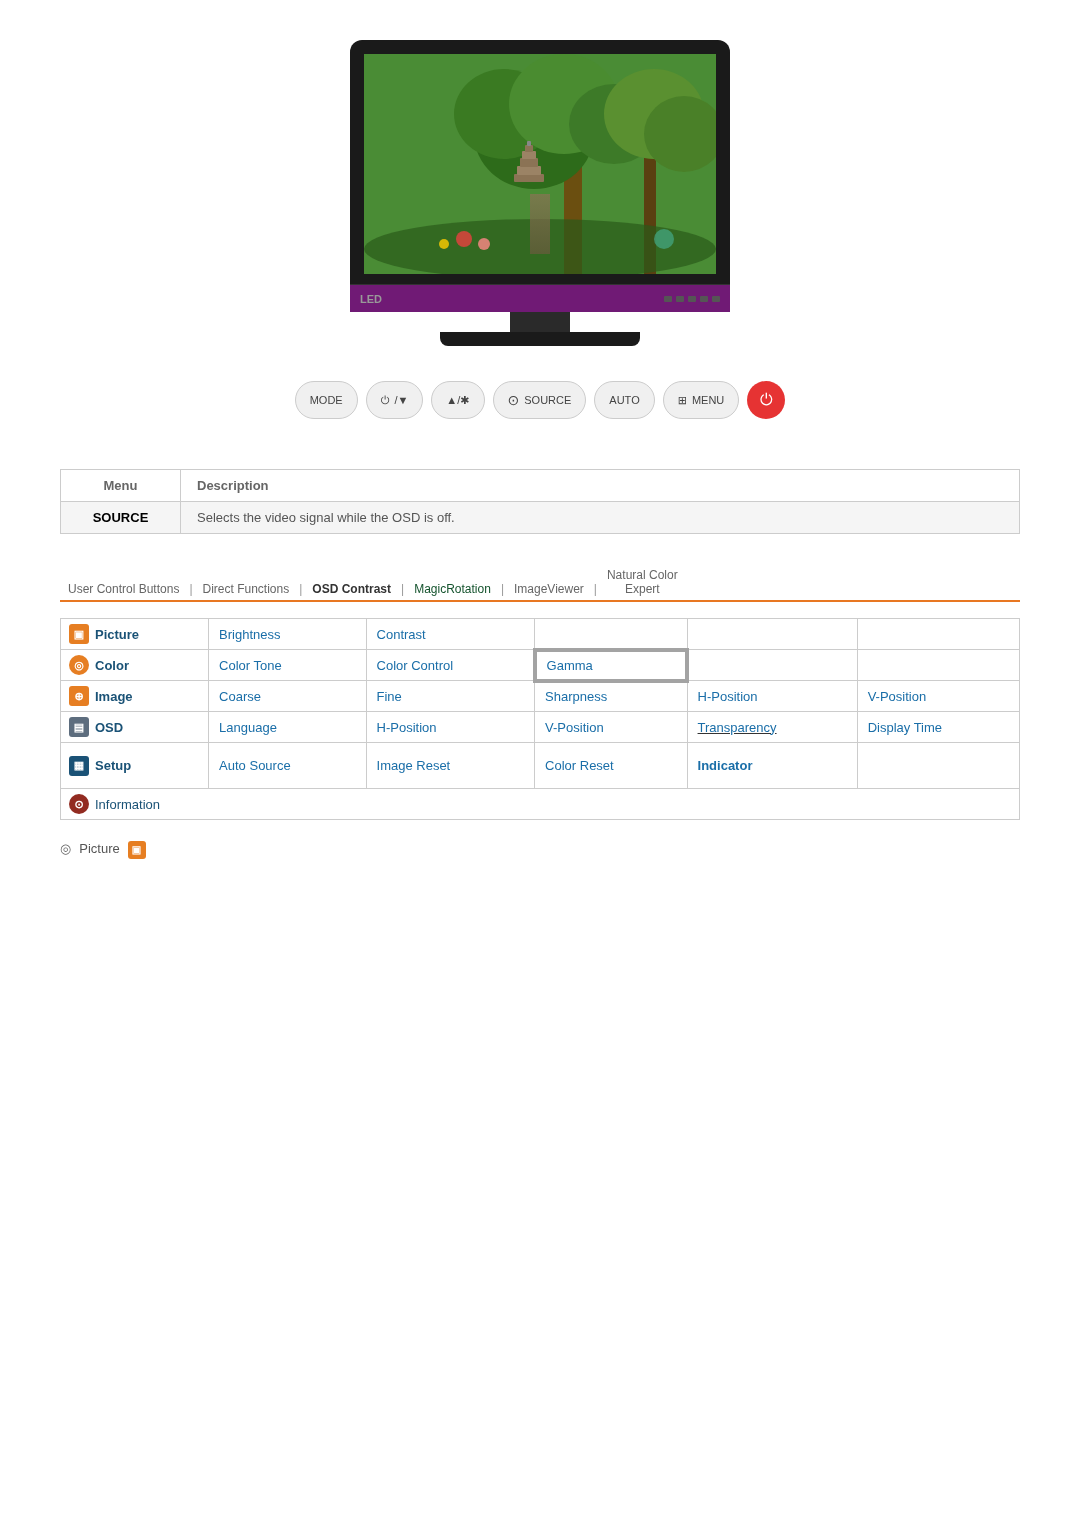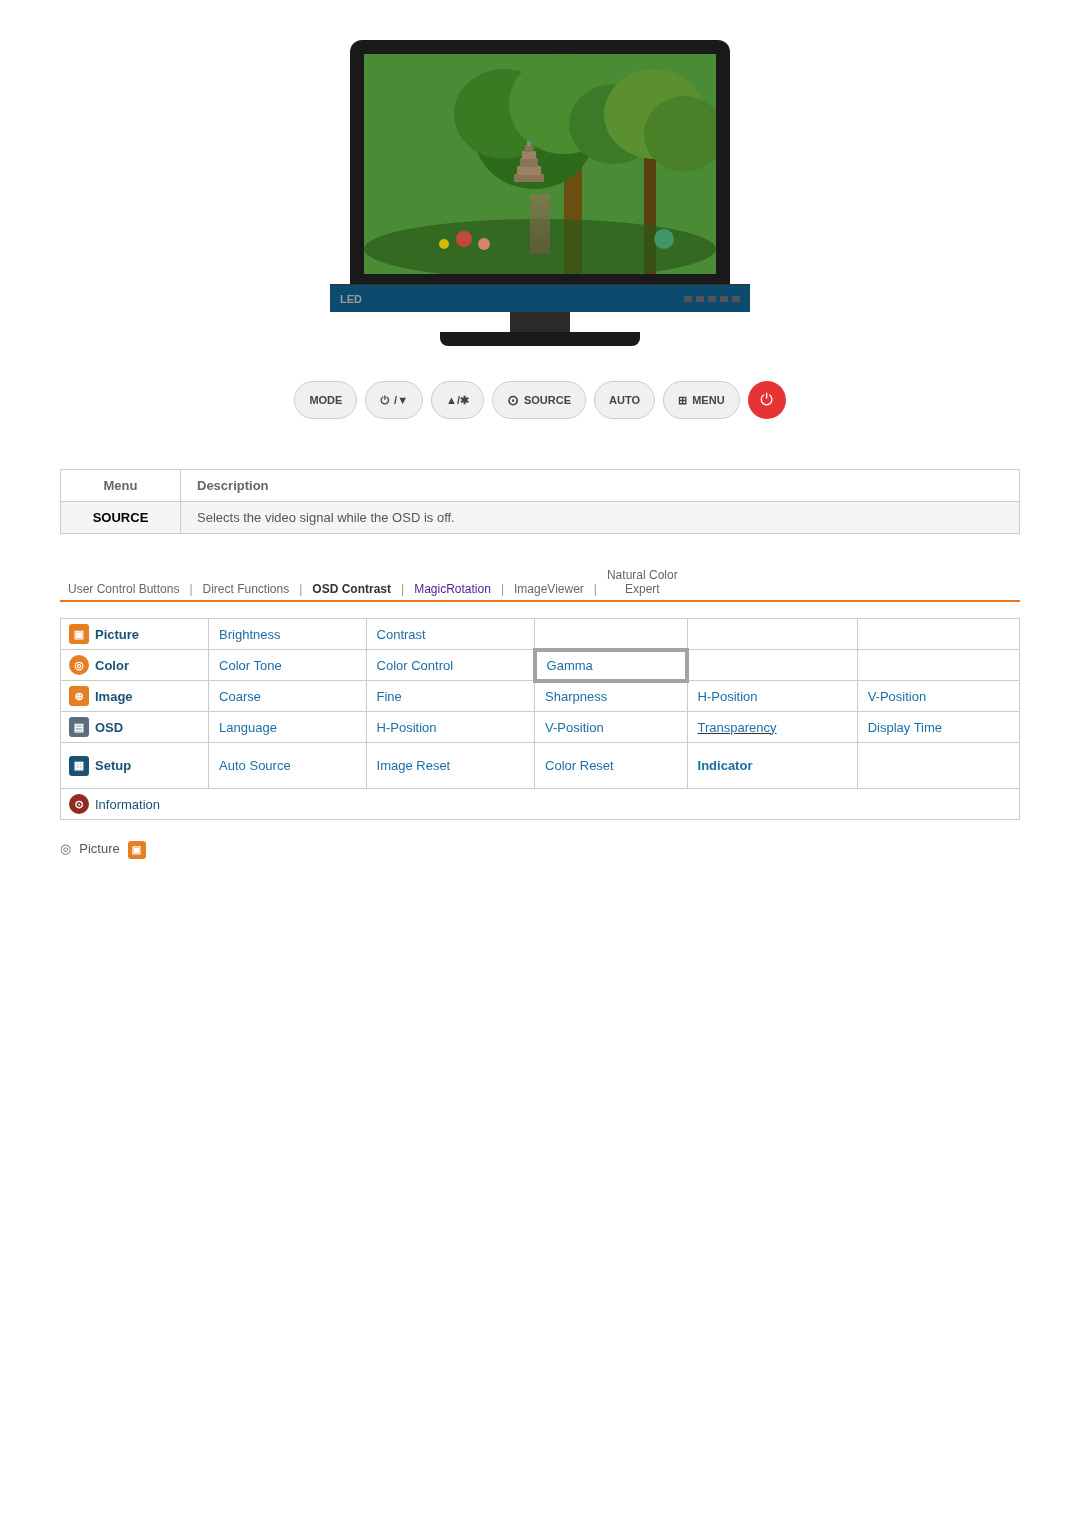--- a/index.html
+++ b/index.html
@@ -51,22 +51,22 @@
       position: absolute;
       bottom: 20px;
       left: 50%;
       transform: translateX(-50%);
       width: 20px;
       height: 60px;
       background: linear-gradient(to bottom, #8b7355, #6b5a3e);
       opacity: 0.7;
     }
     .monitor-bottom-bar {
-      background: #0c4a6e;
-      width: 420px;
+      background: #701a75;
+      width: 380px;
       height: 28px;
       display: flex;
       align-items: center;
       padding: 0 10px;
       border-top: 1px solid #333;
     }
     .led-label {
       color: #999;
       font-size: 11px;
       font-weight: bold;
@@ -101,21 +101,21 @@
       justify-content: center;
       gap: 8px;
       padding: 15px 0 30px 0;
     }
     .ctrl-btn {
       background: #f0f0f0;
       border: 1px solid #ccc;
       border-radius: 20px;
       padding: 6px 14px;
       font-size: 11px;
-      font-weight: bold;
+      font-weight: normal;
       color: #444;
       cursor: pointer;
       display: flex;
       align-items: center;
       gap: 5px;
     }
     .ctrl-btn-round {
       background: #e63333;
       border: none;
       border-radius: 50%;
@@ -267,21 +267,21 @@
 </div>
 
 <div style="margin: 30px 60px 0 60px;">
   <div style="display:flex; align-items:flex-end; border-bottom:2px solid #e87722; font-size:12px; color:#666; padding-bottom:0;">
     <span class="nav-tab" style="padding:4px 8px; color:#666; cursor:pointer;">User Control Buttons</span>
     <span style="color:#999; padding:4px 2px;">|</span>
     <span class="nav-tab" style="padding:4px 8px; color:#666; cursor:pointer;">Direct Functions</span>
     <span style="color:#999; padding:4px 2px;">|</span>
     <span class="nav-tab active" style="padding:4px 8px; color:#333; font-weight:bold; border-bottom:2px solid #e87722; margin-bottom:-2px; cursor:pointer;">OSD Contrast</span>
     <span style="color:#999; padding:4px 2px;">|</span>
-    <span class="nav-tab" style="padding:4px 8px; color:#4c1d95; cursor:pointer;">MagicRotation</span>
+    <span class="nav-tab" style="padding:4px 8px; color:#14532d; cursor:pointer;">MagicRotation</span>
     <span style="color:#999; padding:4px 2px;">|</span>
     <span class="nav-tab" style="padding:4px 8px; color:#666; cursor:pointer;">ImageViewer</span>
     <span style="color:#999; padding:4px 2px;">|</span>
     <span class="nav-tab" style="padding:4px 8px; color:#666; cursor:pointer; text-align:center;">Natural Color<br>Expert</span>
   </div>
 </div>
 
 <div style="margin: 16px 60px 20px 60px;">
   <table class="main-table" style="width:100%; border-collapse:collapse; font-size:13px; border:1px solid #ccc;">
 

